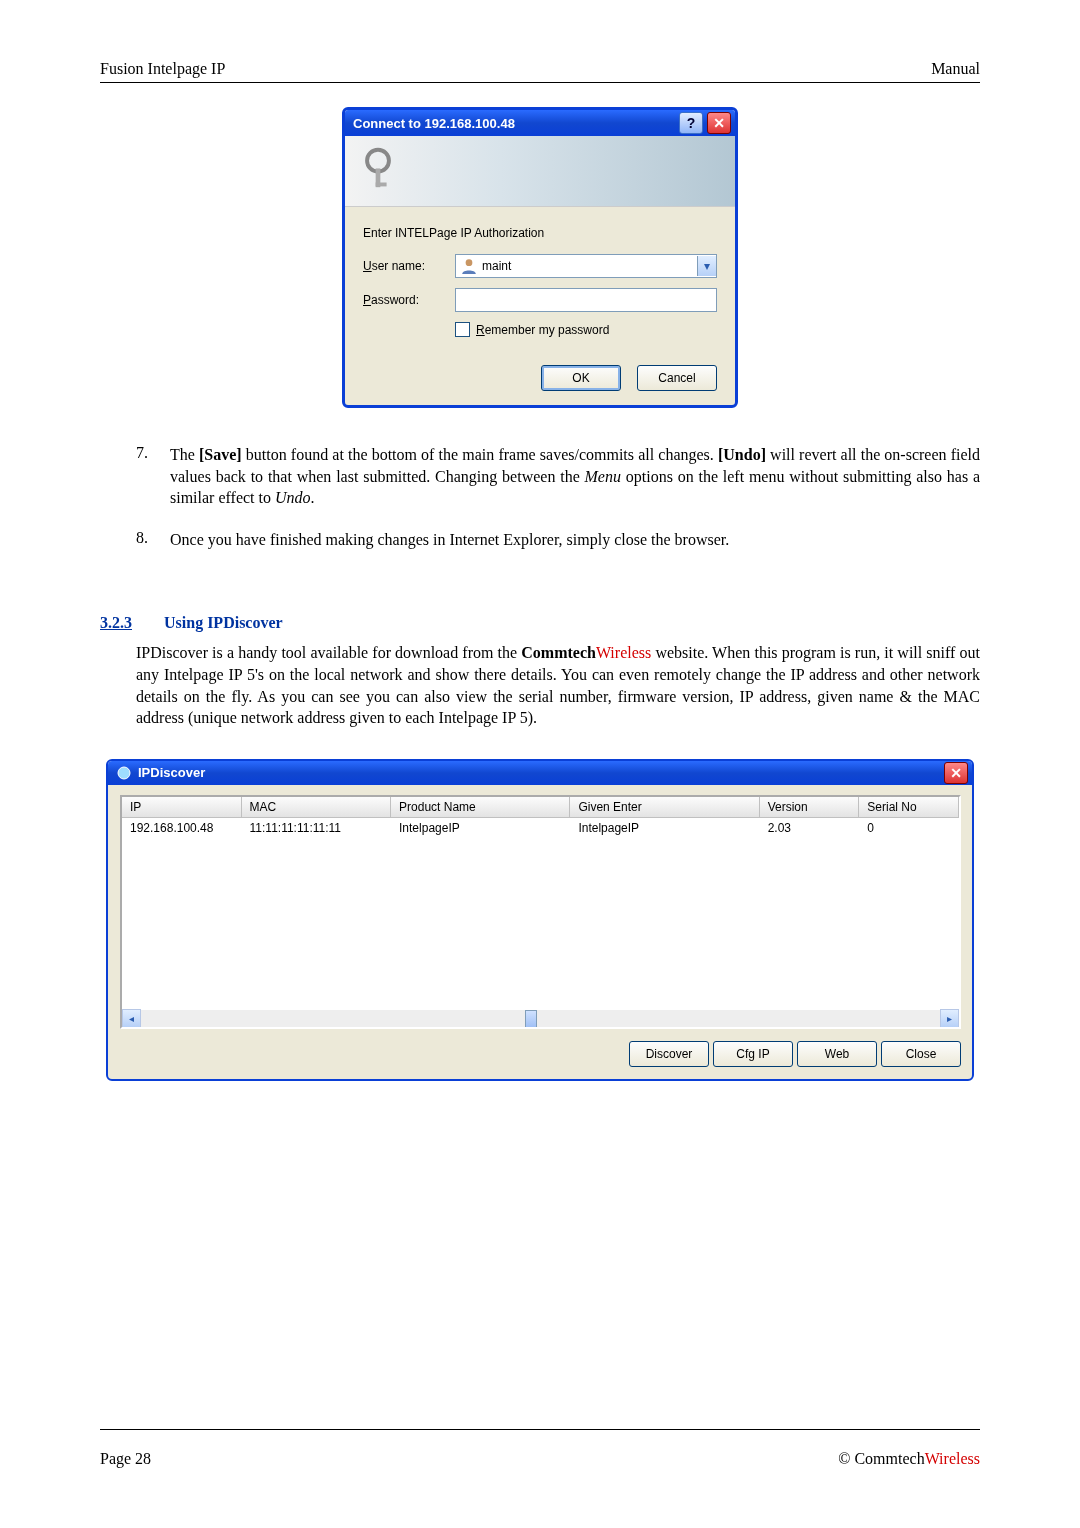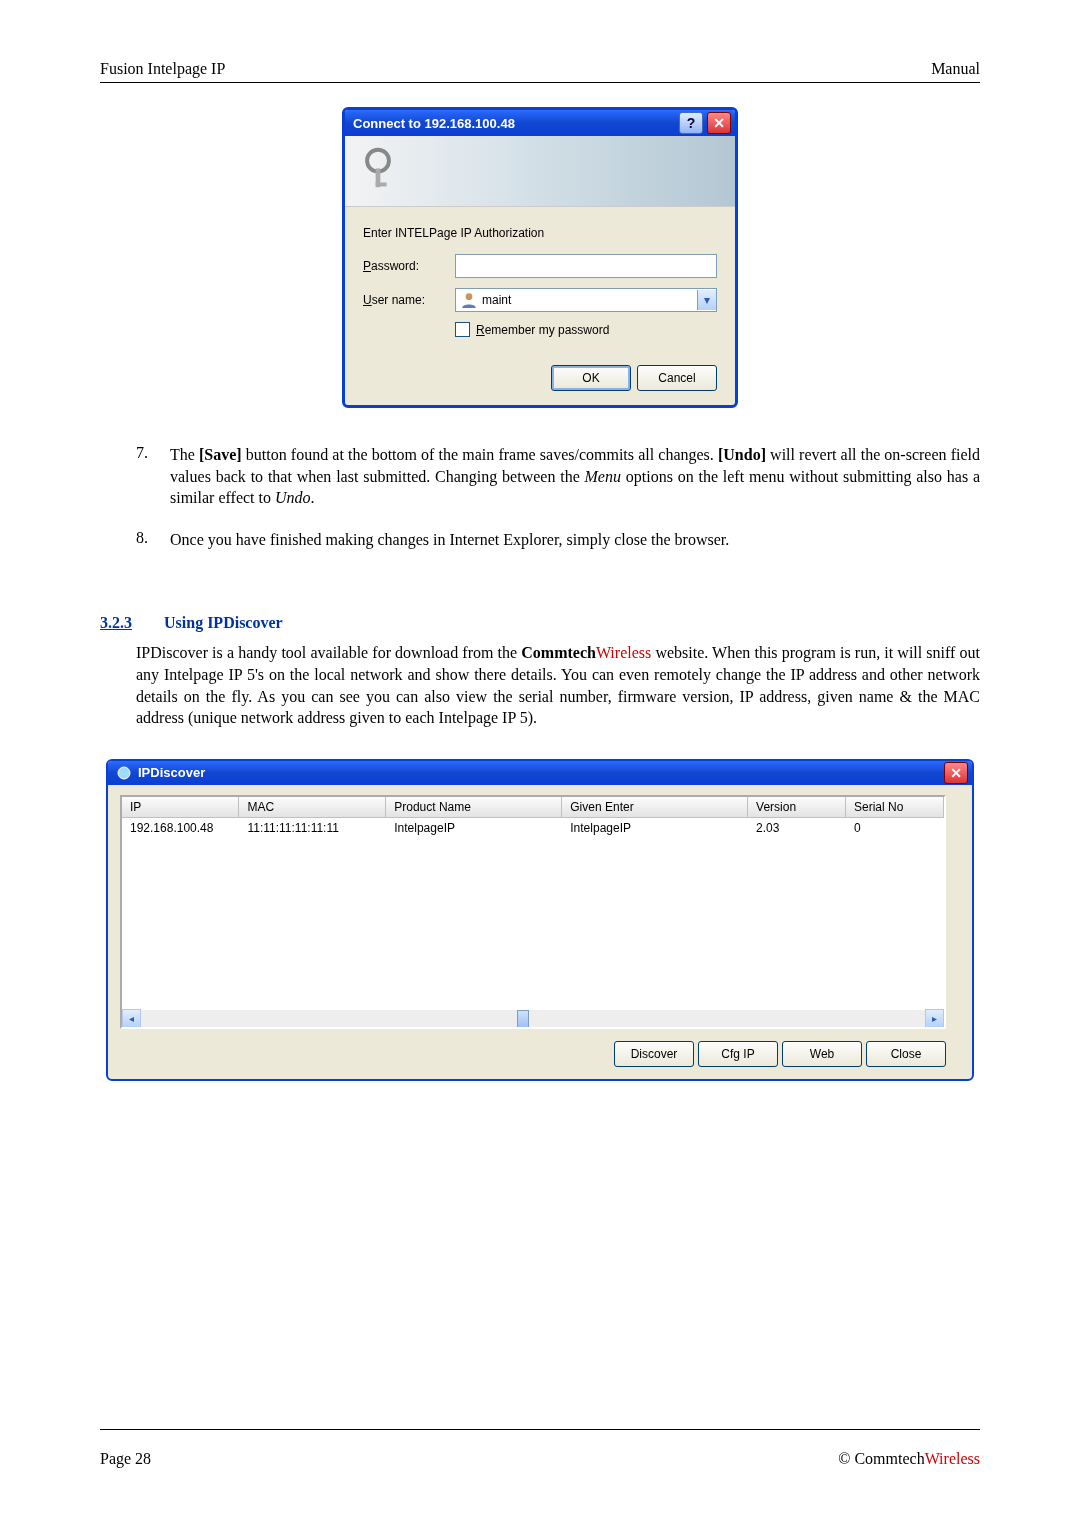--- a/index.html
+++ b/index.html
@@ -92,21 +92,21 @@
     width: 18px; height: 20px;
     background: linear-gradient(to bottom, #e1eeff, #b6d0f7);
     border-left: 1px solid #7f9db9;
     display:flex;align-items:center;justify-content:center;
     color:#2a5db0;
   }
   .check-row { margin-left: 92px; display:flex; align-items:flex-end; gap:6px; }
   .chk {
     width:13px;height:13px;border:1px solid #1c5180;background:#fff;
   }
-  .btn-row { display:flex; justify-content:flex-end; gap:6px; margin-top:28px; }
+  .btn-row { display:flex; justify-content:flex-end; gap:16px; margin-top:28px; }
   .xp-btn {
     min-width: 78px; height: 24px;
     border:1px solid #003c74; border-radius:3px;
     background: linear-gradient(to bottom, #fdfdfd, #ece9d8);
     font-size:12px;
     display:flex;align-items:center;justify-content:center;
   }
   .xp-btn.default { box-shadow: inset 0 0 0 2px #88b2e8; }
 
   
@@ -135,21 +135,21 @@
     font-size: 12px;
     overflow: hidden;
   }
   .ipd-titlebar {
     background: linear-gradient(to bottom, #2a6bff 0%, #1147d0 50%, #0a3fd6 100%);
     color:#fff; font-weight:bold;
     height: 24px; display:flex; align-items:center; padding:0 4px 0 8px;
   }
   .ipd-titlebar .app-icon { width:16px; height:16px; margin-right:6px; display:inline-flex; }
   .ipd-titlebar .title { flex:1; font-size:13px; }
-  .ipd-body { padding: 10px 26px 12px 12px; }
+  .ipd-body { padding: 10px 11px 12px 12px; }
   .listview {
     border: 2px inset #fff; background:#fff;
     height: 230px; position:relative; overflow:hidden;
   }
   .lv-header { display:flex; background: linear-gradient(to bottom,#fcfcfc,#e3e3e3); border-bottom:1px solid #c0c0c0; }
   .lv-col {
     border-right:1px solid #c0c0c0;
     padding:3px 8px; font-size:12px; color:#000;
     box-sizing:border-box;
   }
@@ -198,38 +198,38 @@
       <span class="key-icon">
         <svg viewBox="0 0 64 64">
             <circle cx="32" cy="20" r="14" fill="none" stroke="#888" stroke-width="5"></circle>
             <rect x="29" y="30" width="6" height="24" fill="#aaa"></rect>
             <rect x="29" y="48" width="14" height="5" fill="#aaa"></rect>
           </svg>
       </span>
     </div>
     <div class="auth-body">
       <div class="prompt">Enter INTELPage IP Authorization</div>
-
-      <div class="field-row">
-        <div class="lbl"><span class="u">P</span><span>assword:</span></div>
-        <div class="textbox"></div>
-      </div>
 
       <div class="field-row">
         <div class="lbl"><span class="u">U</span><span>ser name:</span></div>
         <div class="combo">
           <span class="avatar-icon">
             <svg viewBox="0 0 16 16">
                 <circle cx="8" cy="5" r="3" fill="#c99663"></circle>
                 <path d="M2 15c0-4 12-4 12 0" fill="#5a7dbb"></path>
               </svg>
           </span>
           <span class="value">maint</span>
           <div class="arrow">▾</div>
         </div>
+      </div>
+
+      <div class="field-row">
+        <div class="lbl"><span class="u">P</span><span>assword:</span></div>
+        <div class="textbox"></div>
       </div>
 
       <div class="check-row">
         <div class="chk"></div>
         <span><span class="u" style="text-decoration:underline">R</span><span>emember my password</span></span>
       </div>
 
       <div class="btn-row">
         <div class="xp-btn default">
             <span>OK</span>

